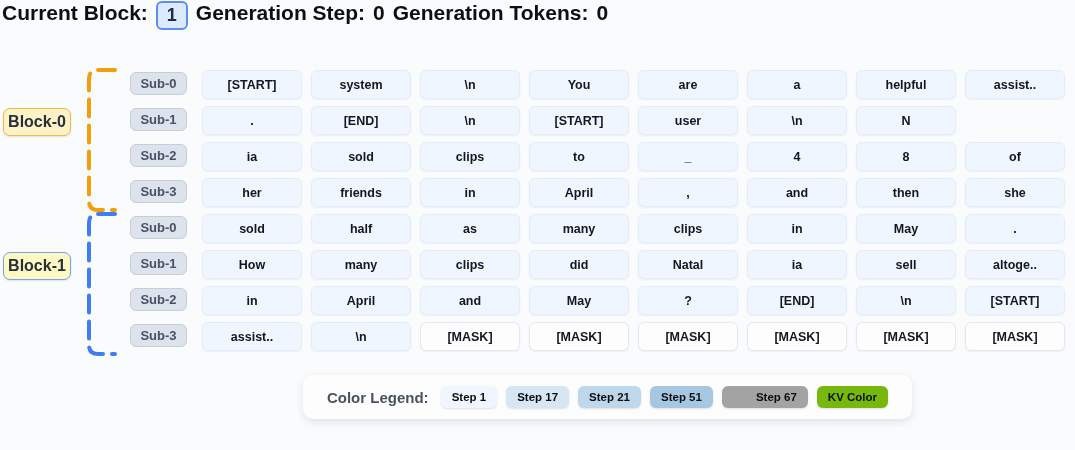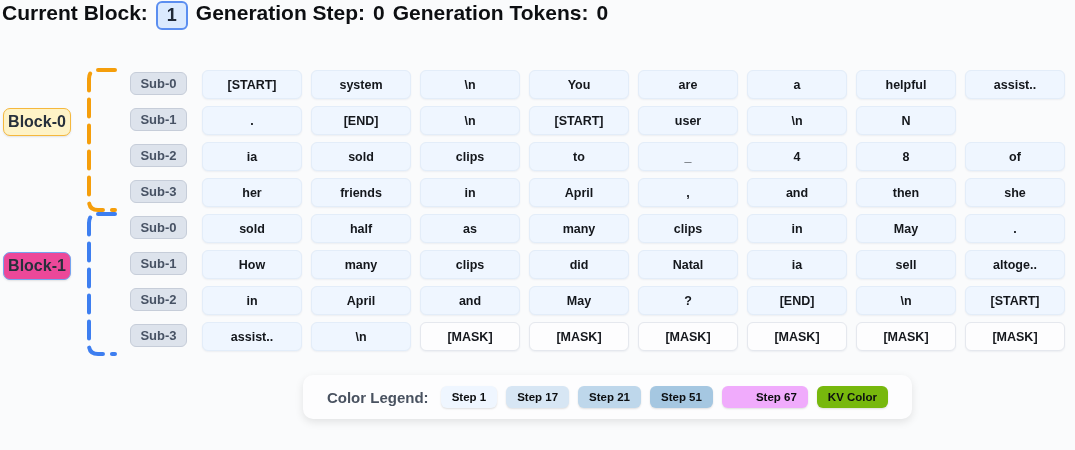--- a/index.html
+++ b/index.html
@@ -121,21 +121,21 @@
         <div class="cell">April</div>
         <div class="cell">,</div>
         <div class="cell">and</div>
         <div class="cell">then</div>
         <div class="cell">she</div>
       </div>
     </div>
     <svg class="bracket" width="36" height="150" style="top: 210px;">
       <path d="M 31 4 L 14 4 Q 5 4 5 13 L 5 135 Q 5 144 14 144 L 31 144" fill="none" stroke="#3d7ef0" stroke-width="4" stroke-linecap="round" stroke-dasharray="17 9"></path>
     </svg>
-    <div class="block-label" style="top: 252px; background: #ec4899; border-color: rgb(116, 164, 240);">Block-1</div>
+    <div class="block-label" style="top: 252px; background: #fef9c3; border-color: rgb(116, 164, 240);">Block-1</div>
     <div class="row" style="top: 214px;">
       <div class="sub-chip">Sub-0</div>
       <div class="cells">
         <div class="cell">sold</div>
         <div class="cell">half</div>
         <div class="cell">as</div>
         <div class="cell">many</div>
         <div class="cell">clips</div>
         <div class="cell">in</div>
         <div class="cell">May</div>
@@ -183,16 +183,16 @@
     </div>
   </div>
 
 <div class="legend-card">
   <span class="legend-title">Color Legend:</span>
   <span style="display:flex;gap:9px;">
       <span class="legend-chip" style="background: rgb(239, 246, 255);">Step 1</span>
       <span class="legend-chip" style="background: rgb(215, 230, 244);">Step 17</span>
       <span class="legend-chip" style="background: rgb(190, 215, 235);">Step 21</span>
       <span class="legend-chip" style="background: rgb(165, 199, 225);">Step 51</span>
-      <span class="legend-chip" style="background: #f0abfc; padding-left: 34px;">Step 67</span>
+      <span class="legend-chip" style="background: #a3a3a3; padding-left: 34px;">Step 67</span>
       <span class="legend-chip" style="background: rgb(119, 184, 13);">KV Color</span>
     </span>
 </div>
 
 </body></html>

